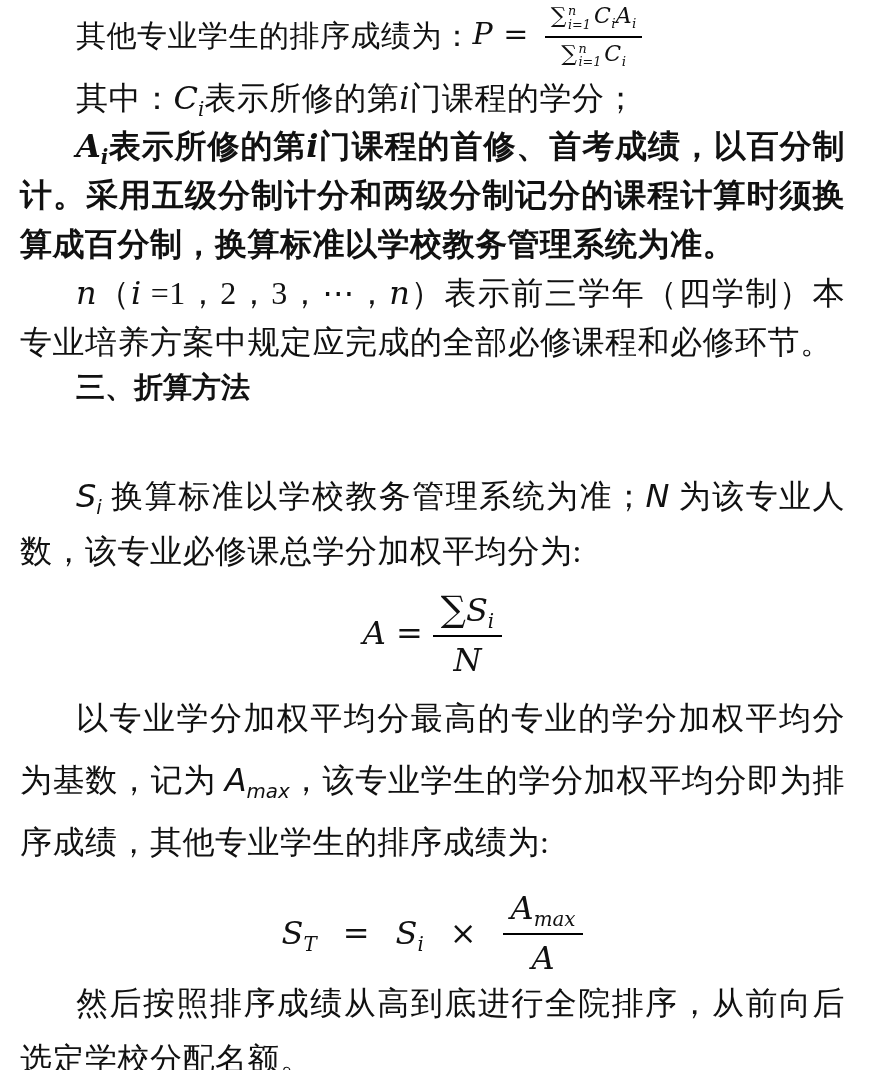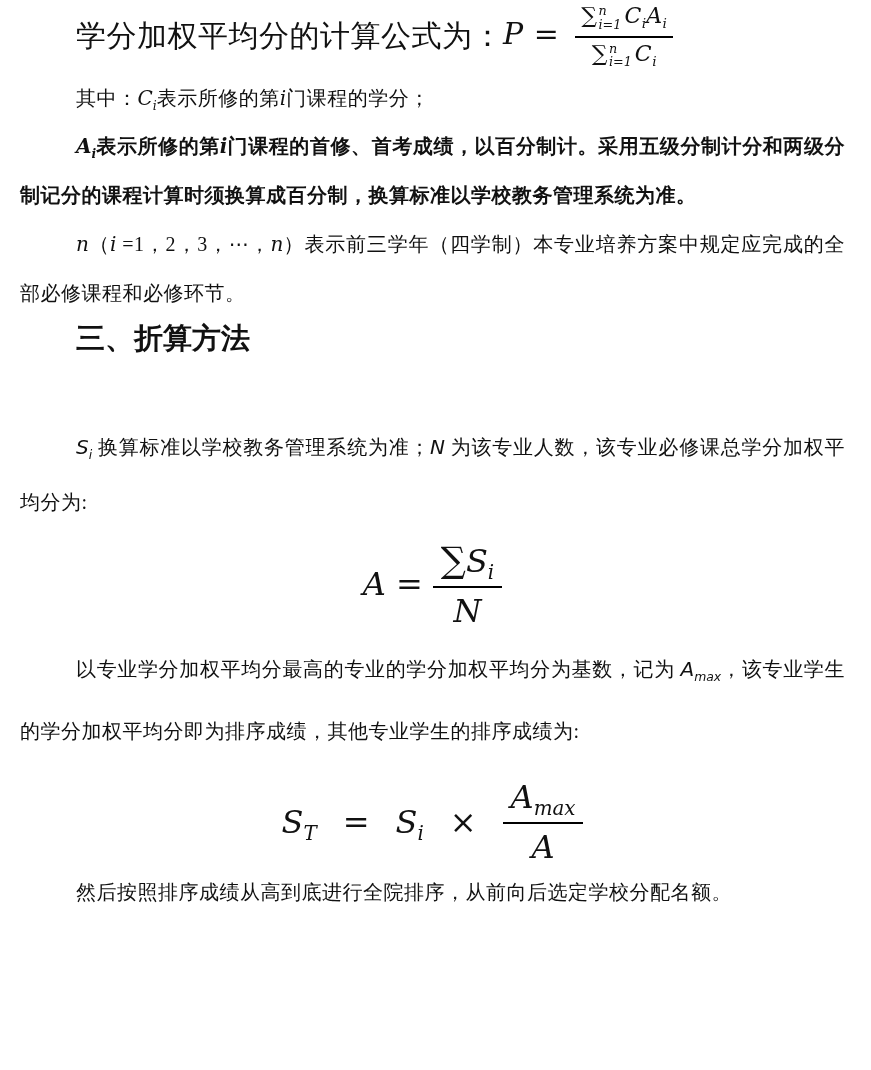--- a/index.html
+++ b/index.html
@@ -9,21 +9,21 @@
     width: 871px;
     height: 1070px;
     background: #ffffff;
     overflow: hidden;
     color: #111111;
     font-family: "Liberation Serif", serif;
   }
   .doc { padding: 0 26px 0 20px; }
 
   .para {
-    font-size: 20px;
+    font-size: 32px;
     text-align: justify;
     letter-spacing: 0.5px;
   }
   .indent { text-indent: 56px; }
 
   
   .vser { font-family: "DejaVu Serif", serif; font-style: italic; letter-spacing: 0; }
   .vsans { font-family: "DejaVu Sans", sans-serif; font-style: italic; letter-spacing: 0; }
   sub { font-size: 0.62em; line-height: 0; letter-spacing: 0; }
 
@@ -73,21 +73,21 @@
   .display-formula .den { padding-top: 4px; }
   .sigma-big { font-style: normal; font-size: 1.1em; }
 </style>
 </head>
 <body>
 
 <div class="page">
   <div class="doc">
 
     <div class="para p1 f1">
-      <span>学分加权平均分的计算公式为：</span>
+      <span>其他专业学生的排序成绩为：</span>
       <span class="math">
         <span>P</span><span class="op">=</span><span class="frac">
           <span class="num"><span class="sigma">∑</span><span class="limits"><span class="lim-top">n</span><span class="lim-bot">i=1</span></span><span>C</span><sub>i</sub><span>A</span><sub>i</sub></span>
           <span class="den"><span class="sigma">∑</span><span class="limits"><span class="lim-top">n</span><span class="lim-bot">i=1</span></span><span>C</span><sub>i</sub></span>
         </span>
       </span>
     </div>
 
     <div class="para indent p2">
       <span>其中：</span><span class="vser"><span>C</span><sub>i</sub></span><span>表示所修的第</span><span class="vser">i</span><span>门课程的学分；</span>

